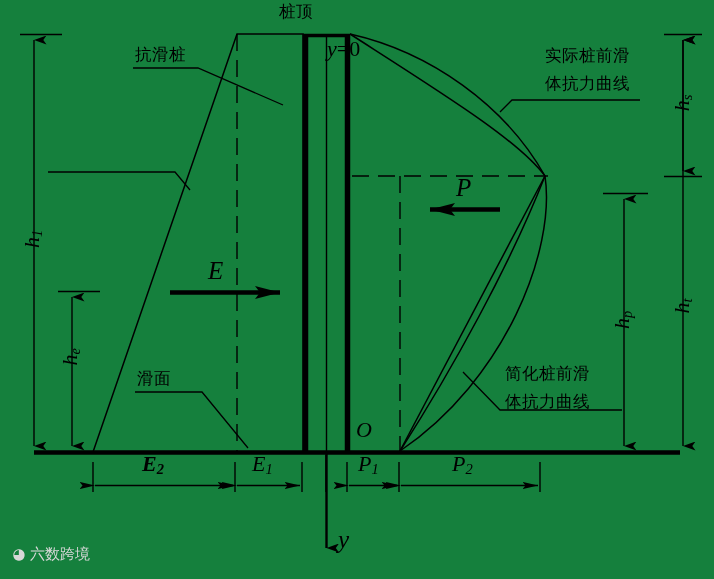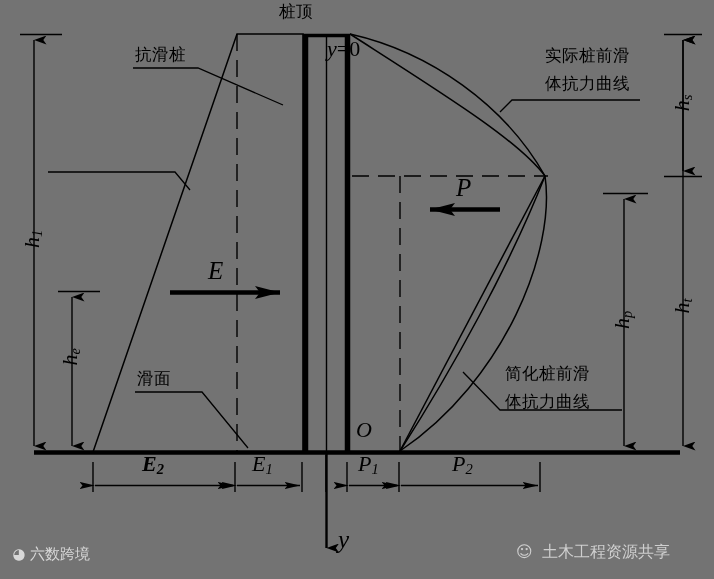--- a/index.html
+++ b/index.html
@@ -8,21 +8,21 @@
     padding: 0;
     background: #ffffff;
   }
   body {
     font-family: "Liberation Serif", "DejaVu Serif", serif;
   }
   #stage {
     position: relative;
     width: 714px;
     height: 579px;
-    background: #737373;
+    background: #15803d;
     overflow: hidden;
   }
   #figure {
     position: absolute;
     left: 0;
     top: 0;
   }
   .lbl {
     position: absolute;
     white-space: nowrap;
@@ -228,17 +228,14 @@
   <div class="lbl math math-md" style="left:252px; top:453px;"><span>E</span><span class="sub">1</span></div>
 
   <div class="lbl math math-md" style="left:358px; top:453px;text-align:center;"><span>P</span><span class="sub">1</span></div>
 
   <div class="lbl math math-md" style="left:452px; top:453px;"><span>P</span><span class="sub">2</span></div>
 
   <div class="wm" style="left:8px; top:545px; font-size:15px;text-align:center;">
     <span style="display:inline-block; width:22px;">◕</span><span>六数跨境</span>
   </div>
 
-  <div class="wm wm-right" style="left:516px; top:542px; font-size:16px;">
-    <span style="display:inline-block; width:26px;">☺</span><span>土木工程资源共享</span>
-  </div>
 
 </div>
 
 </body></html>

